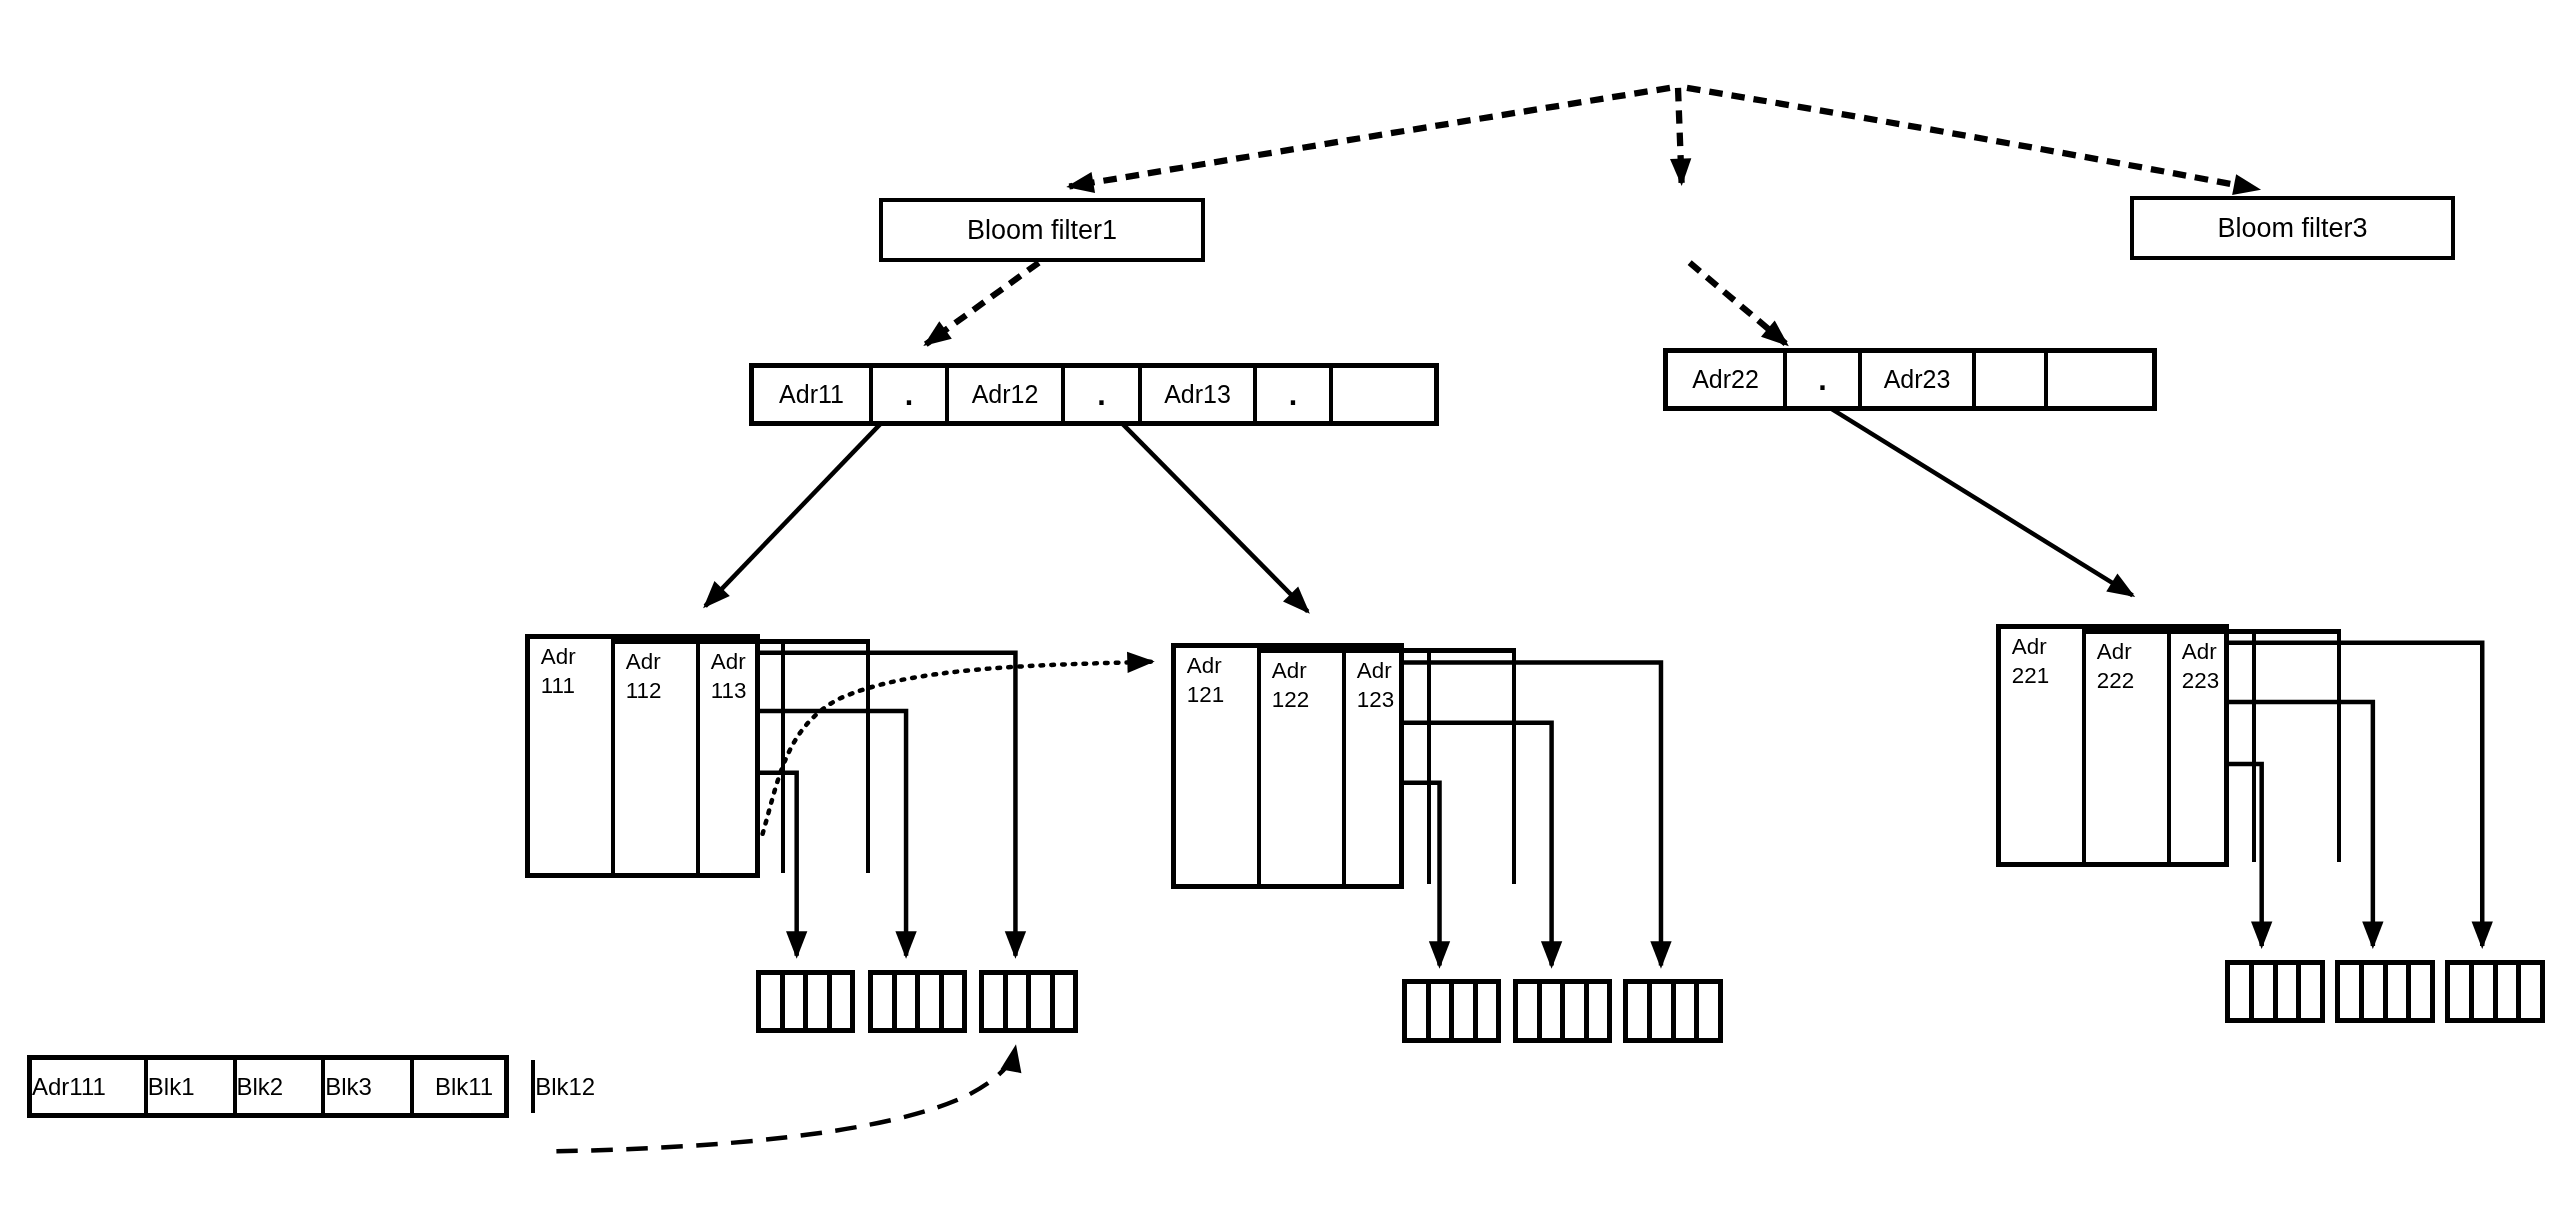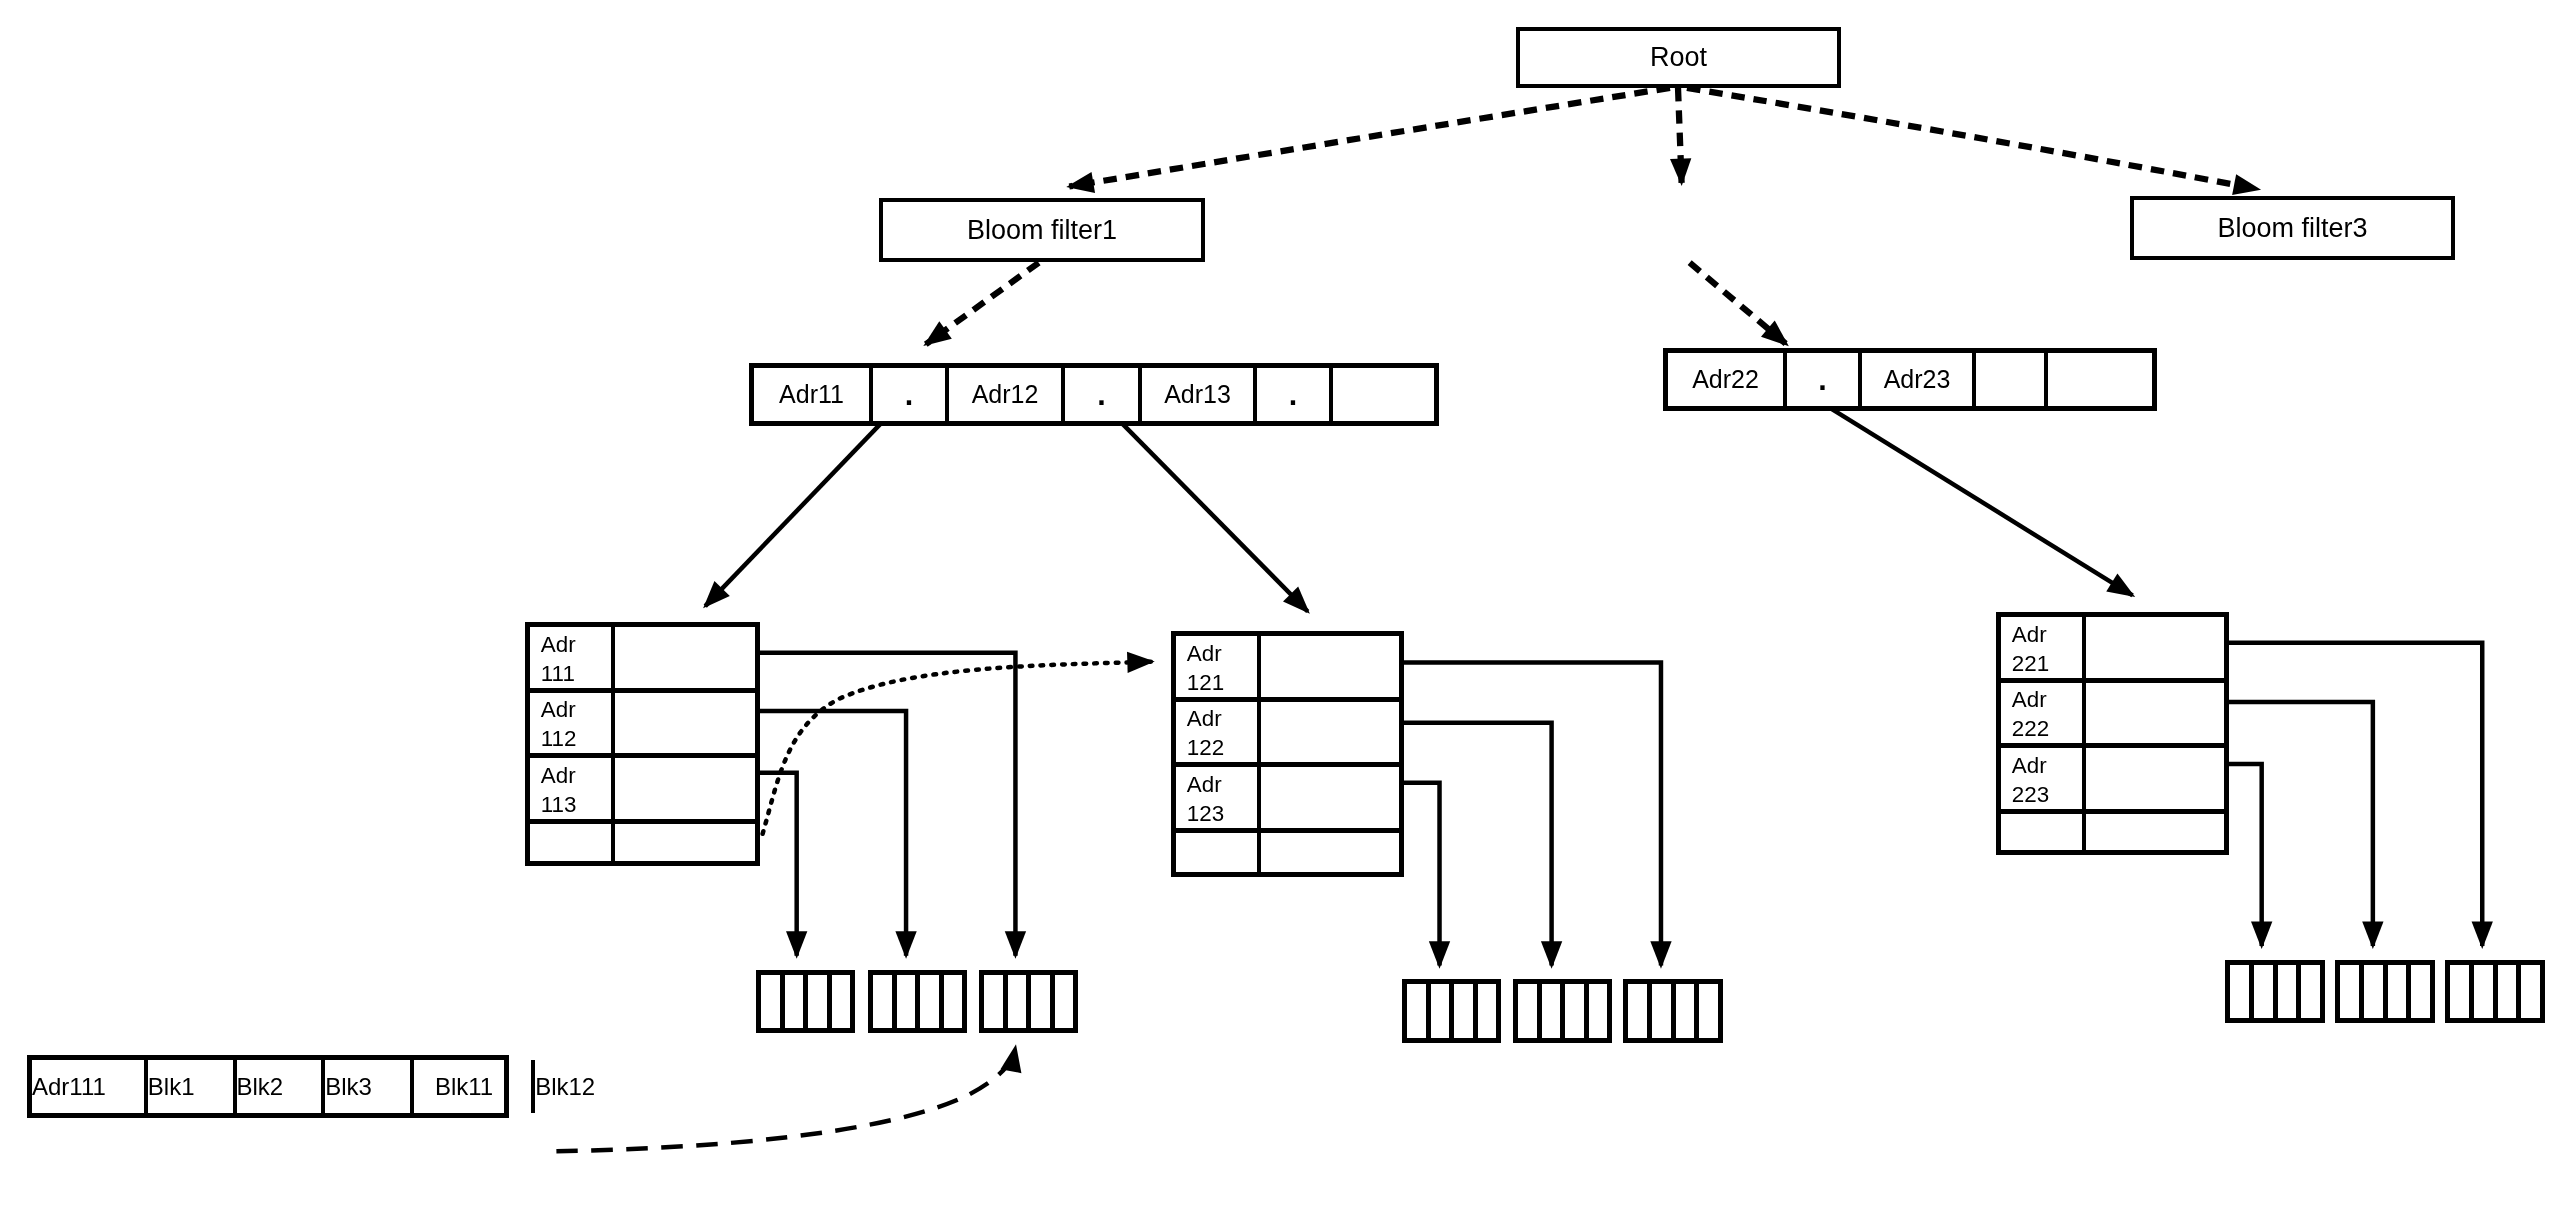--- a/index.html
+++ b/index.html
@@ -19,21 +19,21 @@
   }
   .cellrow .cell{
     box-sizing:border-box;border-left:4.5px solid #000;
     display:flex;align-items:center;justify-content:center;
     font-size:25px;background:#fff;
   }
   .cellrow .cell:first-child{border-left:none;}
   .cell.dot{font-size:30.5px;font-weight:bold;}
   .atable{
     position:absolute;box-sizing:border-box;border:5.4px solid #000;background:#fff;
-    display:flex;flex-direction:column;
+    display:flex;flex-direction:row;margin-top:12px;
   }
   .atable .trow{
     box-sizing:border-box;flex:1 1 0;display:flex;border-top:5.4px solid #000;
   }
   .atable .trow:first-child{border-top:none;}
   .atable .lbl{
     box-sizing:border-box;width:85px;border-right:4.5px solid #000;
     font-size:22.4px;line-height:29px;padding:2.7px 0 0 10.8px;white-space:pre-line;
   }
   .atable .ptr{flex:1 1 auto;}
@@ -78,23 +78,20 @@
 
     <path d="M 2485 717 H 2768 V 1055" fill="none" stroke="#000" stroke-width="5" marker-end="url(#ah)"></path>
     <path d="M 2485 783 H 2646 V 1055" fill="none" stroke="#000" stroke-width="5" marker-end="url(#ah)"></path>
     <path d="M 2485 852 H 2522 V 1055" fill="none" stroke="#000" stroke-width="5" marker-end="url(#ah)"></path>
 
     <path d="M 850 930 C 868 868 876 812 934 780 C 1012 744 1150 742 1284 738" fill="none" stroke="#000" stroke-width="5" stroke-dasharray="3 9" stroke-linecap="round" marker-end="url(#ah)"></path>
 
     <path d="M 620 1284 C 790 1281 985 1266 1078 1222 C 1118 1201 1129 1184 1132 1168" fill="none" stroke="#000" stroke-width="5" stroke-dasharray="24 15" marker-end="url(#ah)"></path>
   </svg>
 
-  <div class="box" style="left:1516px;top:27px;width:325px;height:61px;">
-    <span>Root</span>
-  </div>
 
   <div class="box" style="left:879px;top:198px;width:326px;height:64px;">
     <span>Bloom filter1</span>
   </div>
   <div class="box" style="left:2130px;top:196px;width:325px;height:64px;">
     <span>Bloom filter3</span>
   </div>
 
   <div class="cellrow" style="left:749px;top:363px;width:690px;height:63px;">
     <div class="cell" style="width:115px;">Adr11</div>

